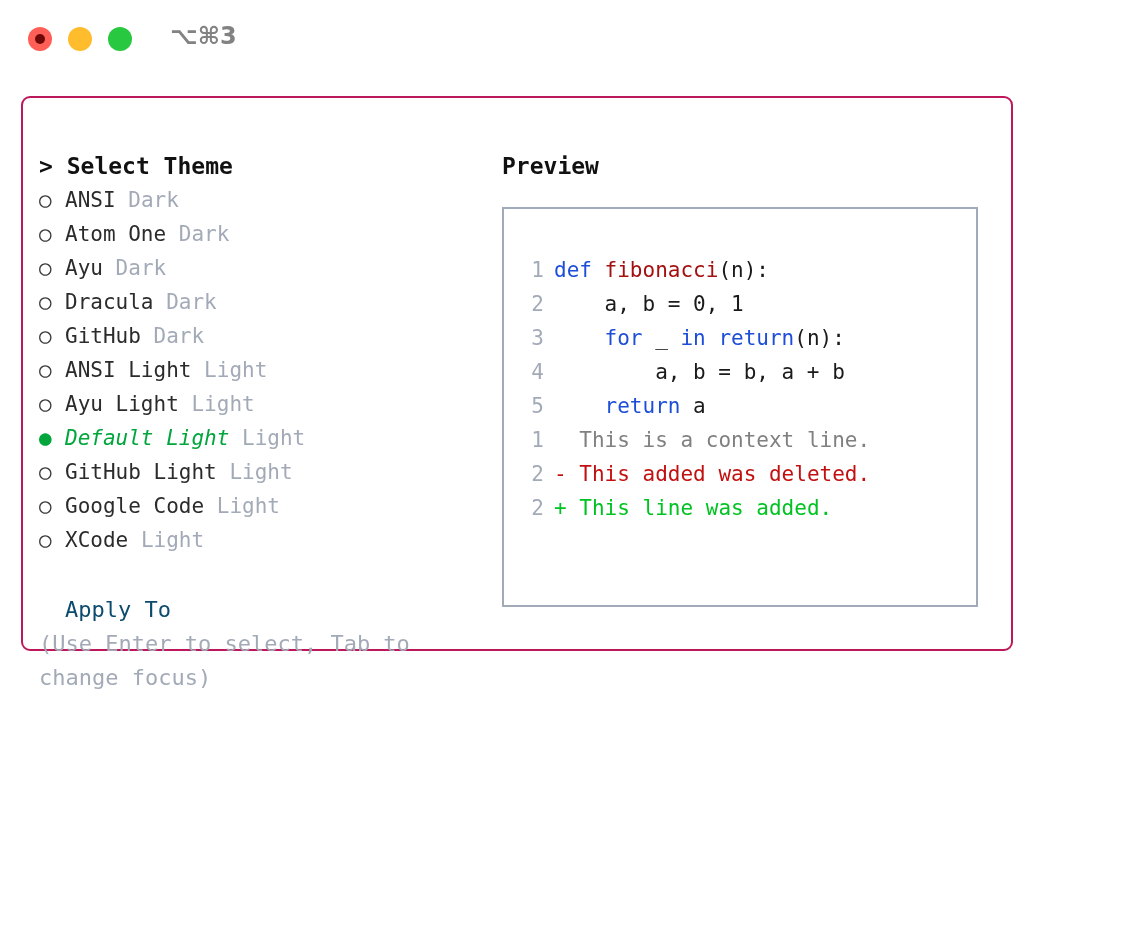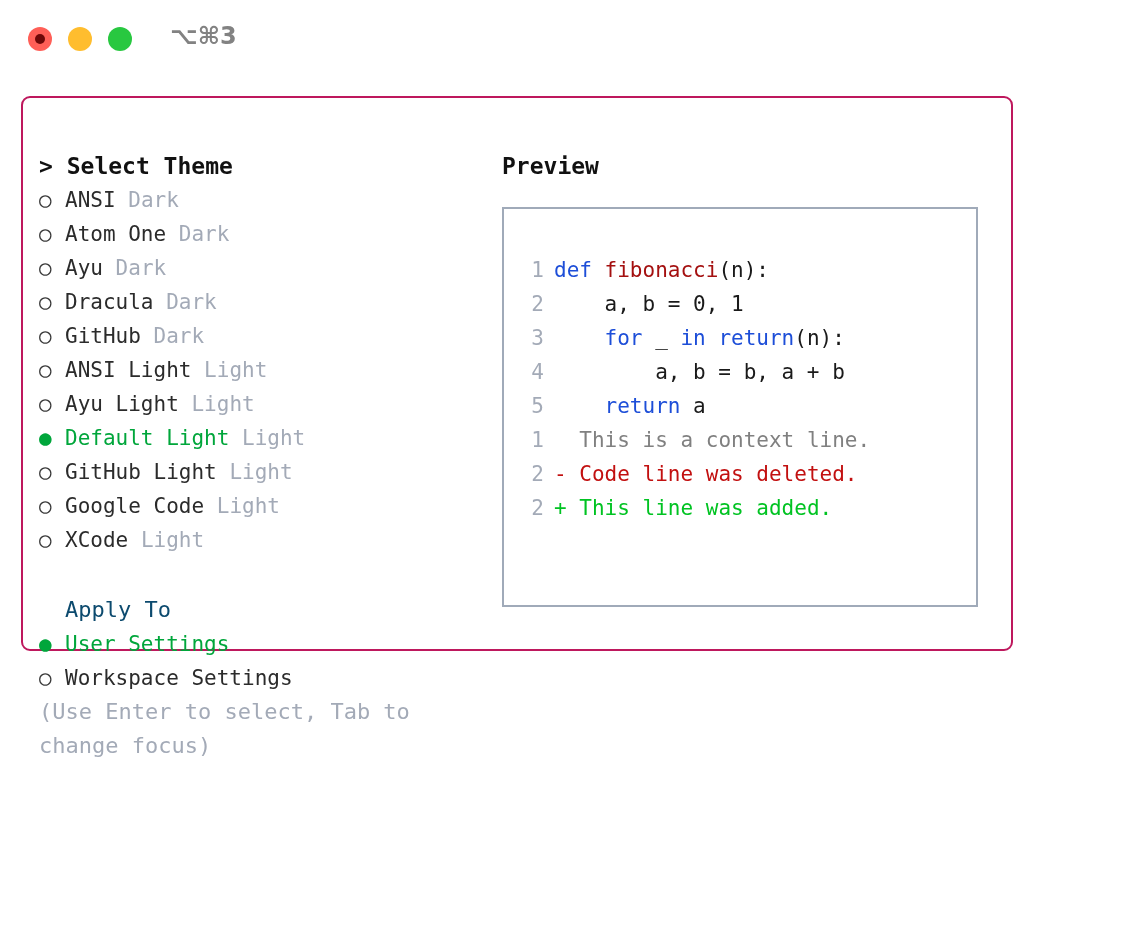--- a/index.html
+++ b/index.html
@@ -103,21 +103,21 @@
     color: #2b2b2b;
     white-space: pre;
     display: block;
   }
   .bullet {
     display: inline-block;
     width: 26px;
     color: #3a3a3a;
   }
   .bullet.filled { color: #00a63b; }
-  .opt-row.selected .opt-name { color: #00a63b; }
+  .opt-row.selected .opt-name { color: #00a63b; font-style: italic; }
   .opt-name { color: #2b2b2b; }
   .opt-tag {
     color: #a3aab7;
   }
 
   #apply-block { margin-top: 36px; }
   .apply-header {
     height: 34px;
     line-height: 34px;
     font-size: 22px;
@@ -213,44 +213,40 @@
           <div class="opt-row"><span class="bullet">○</span><span class="opt-name">ANSI Light</span> <span class="opt-tag">Light</span></div>
           <div class="opt-row"><span class="bullet">○</span><span class="opt-name">Ayu Light</span> <span class="opt-tag">Light</span></div>
           <div class="opt-row selected"><span class="bullet filled">●</span><span class="opt-name">Default Light</span> <span class="opt-tag">Light</span></div>
           <div class="opt-row"><span class="bullet">○</span><span class="opt-name">GitHub Light</span> <span class="opt-tag">Light</span></div>
           <div class="opt-row"><span class="bullet">○</span><span class="opt-name">Google Code</span> <span class="opt-tag">Light</span></div>
           <div class="opt-row"><span class="bullet">○</span><span class="opt-name">XCode</span> <span class="opt-tag">Light</span></div>
         </div>
 
       <div id="apply-block">
         <div class="apply-header">Apply To</div>
-        <div id="apply-options">
-            <div class="opt-row selected"><span class="bullet filled">●</span><span class="opt-name">User Settings</span></div>
-            <div class="opt-row"><span class="bullet">○</span><span class="opt-name">Workspace Settings</span></div>
-          </div>
       </div>
 
       <div id="hint">(Use Enter to select, Tab to change focus)</div>
     </div>
 
     <div id="right-col">
       <div id="preview-title">Preview</div>
 
       <div id="preview-box">
         <div id="code-area">
           <div id="code-lines">
               <div class="code-line"><span class="lineno">1</span><span class="kw">def </span><span class="fn">fibonacci</span><span class="plain">(n):</span></div>
               <div class="code-line"><span class="lineno">2</span><span class="plain">    a, b = 0, 1</span></div>
               <div class="code-line"><span class="lineno">3</span><span class="plain">    </span><span class="kw">for</span><span class="plain"> _ </span><span class="kw">in</span><span class="plain"> </span><span class="kw">return</span><span class="plain">(n):</span></div>
               <div class="code-line"><span class="lineno">4</span><span class="plain">        a, b = b, a + b</span></div>
               <div class="code-line"><span class="lineno">5</span><span class="plain">    </span><span class="kw">return</span><span class="plain"> a</span></div>
             </div>
           <div id="diff-area">
               <div class="code-line"><span class="lineno">1</span><span class="ctx"> </span><span class="ctx"> </span><span class="ctx">This is a context line.</span></div>
-              <div class="code-line"><span class="lineno">2</span><span class="del">-</span><span class="del"> </span><span class="del">Code line was deleted.</span></div>
+              <div class="code-line"><span class="lineno">2</span><span class="del">-</span><span class="del"> </span><span class="del">This added was deleted.</span></div>
               <div class="code-line"><span class="lineno">2</span><span class="add">+</span><span class="add"> </span><span class="add">This line was added.</span></div>
             </div>
         </div>
       </div>
     </div>
 
   </div>
 </div>
 
 </body></html>

